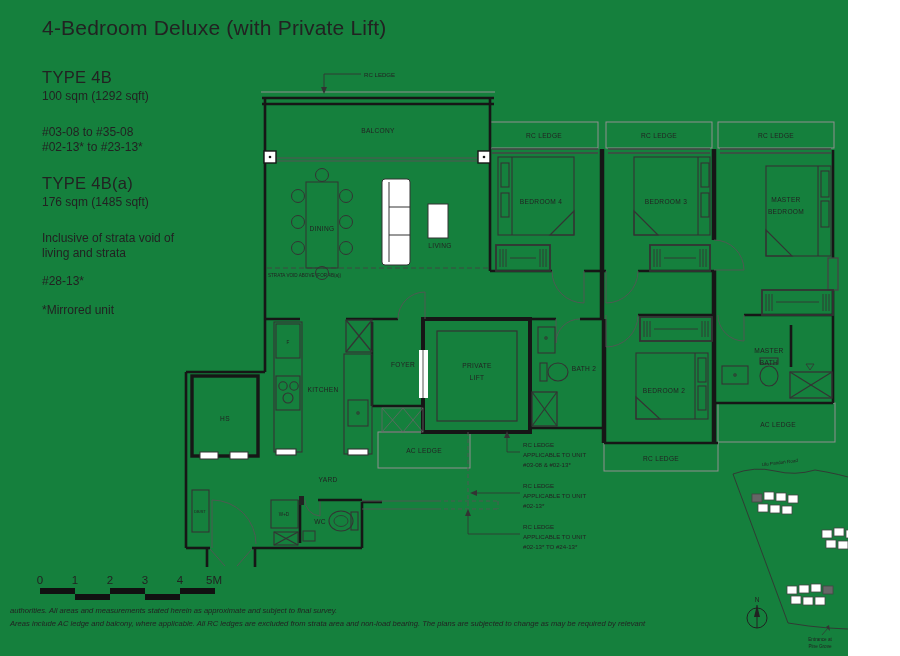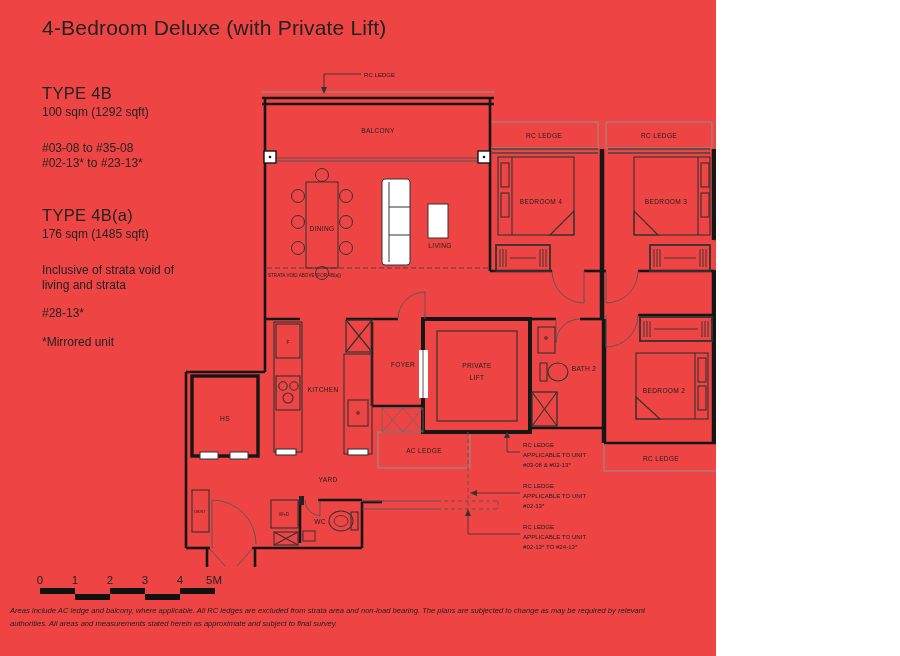--- a/index.html
+++ b/index.html
@@ -1,20 +1,20 @@
 <!DOCTYPE html>
 <html><head>
 <meta charset="utf-8">
 <style>
   html,body{margin:0;padding:0;background:#fff;}
-  .canvas{position:relative;width:716px;height:656px;background:#ef4444;overflow:hidden;
+  .canvas{position:relative;width:848px;height:656px;background:#15803d;overflow:hidden;
           font-family:"Liberation Sans", sans-serif;color:#1c1c1c;}
   .title{position:absolute;left:42px;top:16px;font-size:21px;letter-spacing:.2px;color:#222;}
   .leftcol{position:absolute;left:42px;top:70px;width:210px;font-size:12px;line-height:14.5px;color:#222;}
-  .leftcol .type-name{font-size:16.5px;letter-spacing:.3px;margin:16px 0 4px 0;}
+  .leftcol .type-name{font-size:16.5px;letter-spacing:.3px;margin:0 0 4px 0;}
   .leftcol .blockgap{height:22px;}
   .leftcol .smallgap{height:14px;}
   .disclaimer{position:absolute;left:10px;top:605px;width:880px;font-size:7.6px;
               line-height:12.5px;font-style:italic;color:#222;}
   svg text{font-family:"Liberation Sans", sans-serif;fill:#222;}
   .rm{font-size:6.6px;letter-spacing:.3px;}
   .tiny{font-size:4.6px;}
   .micro{font-size:3.9px;}
   .note{font-size:6.1px;}
   .num{font-size:11.5px;}
@@ -425,17 +425,17 @@
       <text class="num" x="214" y="584" text-anchor="middle">5M</text>
       <rect x="40" y="588" width="35" height="6" fill="#111"></rect>
       <rect x="75" y="594" width="35" height="6" fill="#111"></rect>
       <rect x="110" y="588" width="35" height="6" fill="#111"></rect>
       <rect x="145" y="594" width="35" height="6" fill="#111"></rect>
       <rect x="180" y="588" width="35" height="6" fill="#111"></rect>
     </g>
   </svg>
 
   <div class="disclaimer">
+    <div>authorities. All areas and measurements stated herein as approximate and subject to final survey.</div>
     <div>Areas include AC ledge and balcony, where applicable. All RC ledges are excluded from strata area and non-load bearing. The plans are subjected to change as may be required by relevant</div>
-    <div>authorities. All areas and measurements stated herein as approximate and subject to final survey.</div>
   </div>
 
 </div>
 
 </body></html>

